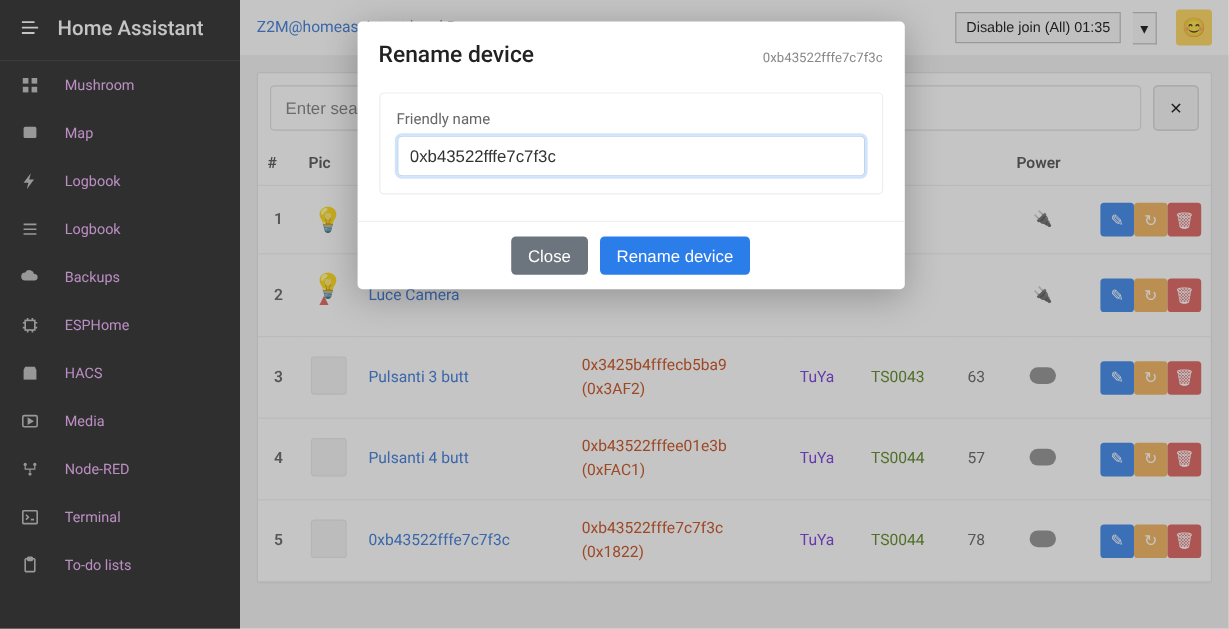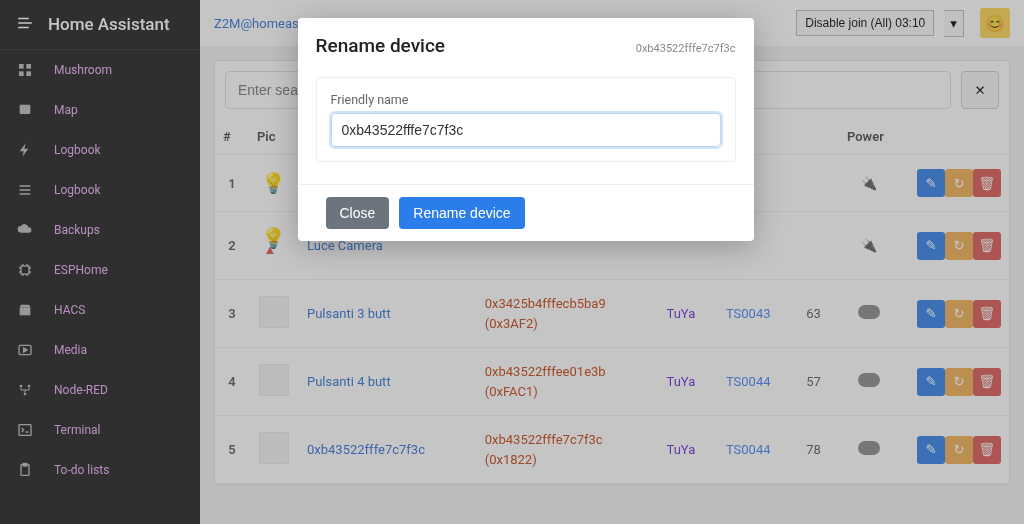--- a/index.html
+++ b/index.html
@@ -31,42 +31,42 @@
     .close-search { width: 38px; height: 38px; border: 1px solid #ccc; border-radius: 4px; background: #f5f5f5; display: flex; align-items: center; justify-content: center; cursor: pointer; }
 
     table.devices { width: 100%; border-collapse: collapse; }
     table.devices th { text-align: left; font-size: 13px; font-weight: 600; color: #444; padding: 10px 8px; border-bottom: 1px solid #eee; }
     table.devices td { padding: 14px 8px; border-bottom: 1px solid #f0f0f0; font-size: 13px; vertical-align: middle; }
     .col-num { width: 34px; color: #555; font-weight: 600; text-align: center; }
     .col-pic { width: 50px; text-align: center; }
     .col-friendly { color: #2b6fd6; }
     .col-ieee { color: #c2410c; font-size: 12px; line-height: 1.5; }
     .col-manu { color: #6d28d9; }
-    .col-model { color: #3b82f6; }
+    .col-model { color: #4d7c0f; }
     .col-lqi { color: #555; }
     .col-power { text-align:center; color:#888; width:60px; }
     .col-actions { width: 110px; text-align: right; white-space: nowrap; }
     .act-btn { display: inline-flex; align-items: center; justify-content: center; width: 28px; height: 28px; border: none; border-radius: 3px; color: #fff; margin-left: 0px; vertical-align: middle; }
     .act-btn.edit { background: #2b7de9; }
     .act-btn.refresh { background: #f0ad4e; }
     .act-btn.delete { background: #d9534f; }
     .pic-box { width: 30px; height: 32px; background: #f2f2f2; border: 1px solid #e6e6e6; display: inline-block; border-radius: 3px; }
     .bulb { font-size: 20px; color: #999; }
 
     
     .overlay { position: absolute; inset: 0; background: rgba(90,90,90,0.35); display: flex; justify-content: center; align-items: flex-start; padding-top: 18px; }
     .modal { width: 456px; background: #fff; border-radius: 4px; box-shadow: 0 6px 30px rgba(0,0,0,0.25); overflow: hidden; margin-left: 27px; }
     .modal-header { padding: 16px 18px 10px; display: flex; align-items: baseline; justify-content: space-between; }
     .modal-title { font-size: 19px; font-weight: 500; color: #222; }
     .modal-sub { font-size: 11px; color: #888; }
     .modal-body { padding: 10px 18px 22px; }
     .form-card { border: 1px solid #eee; border-radius: 4px; padding: 14px; }
     .form-label { font-size: 12.5px; color: #666; margin-bottom: 6px; display: block; }
     .form-input { width: 100%; border: 1px solid #bcd4ee; border-radius: 4px; padding: 8px 10px; font-size: 14px; outline: 2px solid #cfe3fb; color:#333;}
-    .modal-footer { border-top: 1px solid #eee; padding: 12px 28px; display: flex; justify-content: flex-start; gap: 10px; }
+    .modal-footer { border-top: 1px solid #eee; padding: 12px 12px; display: flex; justify-content: center; gap: 10px; }
     .btn { border: none; border-radius: 4px; padding: 8px 14px; font-size: 14px; cursor: pointer; }
     .btn.secondary { background: #6c757d; color: #fff; }
     .btn.primary { background: #2b7de9; color: #fff; }
 
     .warn-badge { color: #d9534f; font-size: 13px; position: relative; top: -8px; left: -4px; }
     .badge-chip { display:inline-block;min-width:22px;height:14px;border-radius:7px;background:#888; }
   </style>
 </head>
 <body>
 
@@ -185,21 +185,21 @@
 
 <div class="main">
   <div class="topbar">
     <span class="breadcrumb">
       <span>Z2M@homeassistant.local</span>
       <span class="sep"> </span>
       <span style="color:#555;">Dev</span>
     </span>
     <span class="topbar-spacer"></span>
     <button class="disable-join">
-        <span>Disable join (All) 03:10</span>
+        <span>Disable join (All) 01:35</span>
       </button>
     <button class="caret-btn"><span>▾</span></button>
     <button class="emoji-btn">
         <span>😊</span>
       </button>
   </div>
 
   <div class="content">
     <div class="card">
       <div class="search-row">

